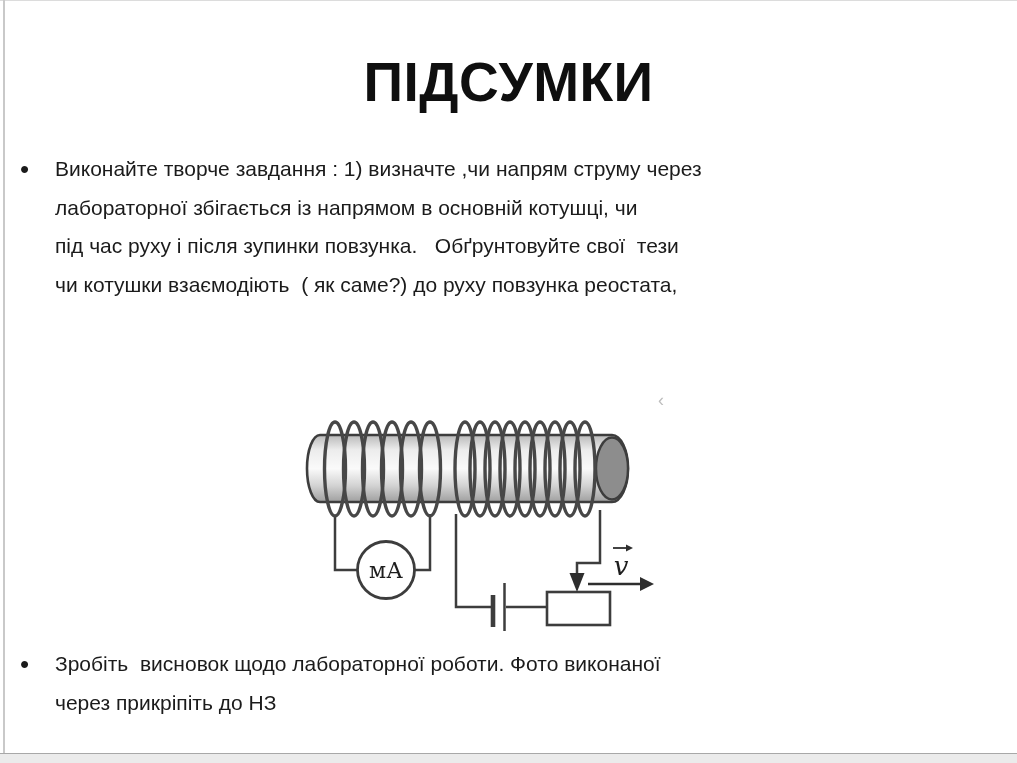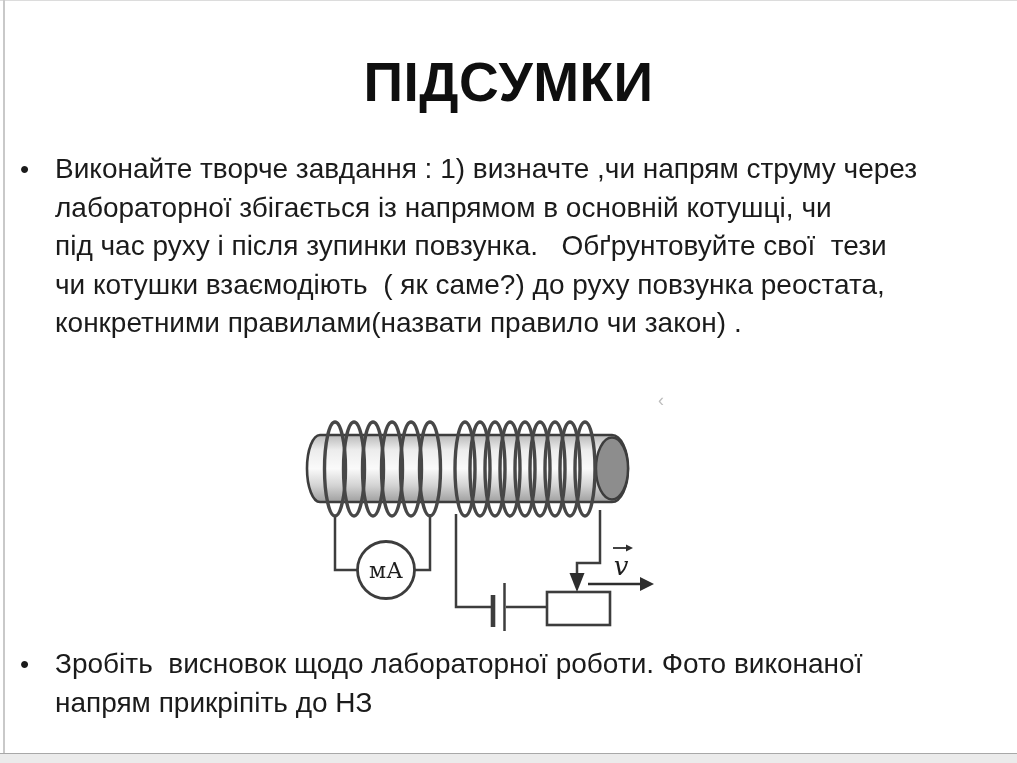--- a/index.html
+++ b/index.html
@@ -40,21 +40,21 @@
     font-size: 26px; color: #1b1b1b; line-height: 38.5px;
   }
   .dot-1 { top: 150px; }
   .dot-2 { top: 645px; }
   .bullet-lines {
     position: absolute; left: 55px;
   }
   .lines-1 { top: 150px; }
   .lines-2 { top: 645px; }
   .line {
-    font-size: 28px; line-height: 38.5px;
+    font-size: 21px; line-height: 38.5px;
     white-space: pre; color: #1b1b1b;
   }
   .flagged {
     text-decoration-style: wavy;
     text-decoration-color: #c0392b;
     text-decoration-thickness: 2px;
     text-underline-offset: 5px;
   }
   .figure {
     position: absolute; left: 290px; top: 396px;
@@ -83,21 +83,20 @@
   <div class="edge-left"></div>
 
   <h1 class="title">ПІДСУМКИ</h1>
 
   <span class="bullet-dot dot-1">•</span>
   <div class="bullet-lines lines-1">
     <div class="line">Виконайте творче завдання : 1) визначте ,чи напрям струму через</div>
     <div class="line">лабораторної збігається із напрямом в основній котушці, чи</div>
     <div class="line">під час руху і після зупинки повзунка.   Обґрунтовуйте свої  тези</div>
     <div class="line">чи котушки взаємодіють  ( як саме?) до руху повзунка реостата,</div>
-    <div class="line">конкретними правилами(назвати правило чи закон) .</div>
   </div>
 
   <svg class="figure" viewBox="0 0 400 245" width="400" height="245" xmlns="http://www.w3.org/2000/svg">
     <defs>
       <linearGradient id="coreGrad" x1="0" y1="0" x2="0" y2="1">
         <stop offset="0" stop-color="#b9b9b9"></stop>
         <stop offset="0.22" stop-color="#ececec"></stop>
         <stop offset="0.5" stop-color="#fafafa"></stop>
         <stop offset="0.75" stop-color="#d4d4d4"></stop>
         <stop offset="1" stop-color="#9f9f9f"></stop>
@@ -163,18 +162,18 @@
       <circle cx="96" cy="174" r="28.5" fill="#ffffff" stroke="#3d3d3d" stroke-width="2.8"></circle>
       <text class="ammeter-text" x="96" y="182" text-anchor="middle">мА</text>
     </g>
   </svg>
 
   <span class="stray-glyph">‹</span>
 
   <span class="bullet-dot dot-2">•</span>
   <div class="bullet-lines lines-2">
     <div class="line">Зробіть  висновок щодо лабораторної роботи. Фото виконаної</div>
-    <div class="line"><span>напрям прикріпіть до </span><span class="flagged">НЗ</span></div>
+    <div class="line"><span>через прикріпіть до </span><span class="flagged">НЗ</span></div>
   </div>
 
   <div class="bottom-divider"></div>
   <div class="bottom-band"></div>
 </div>
 
 </body></html>

